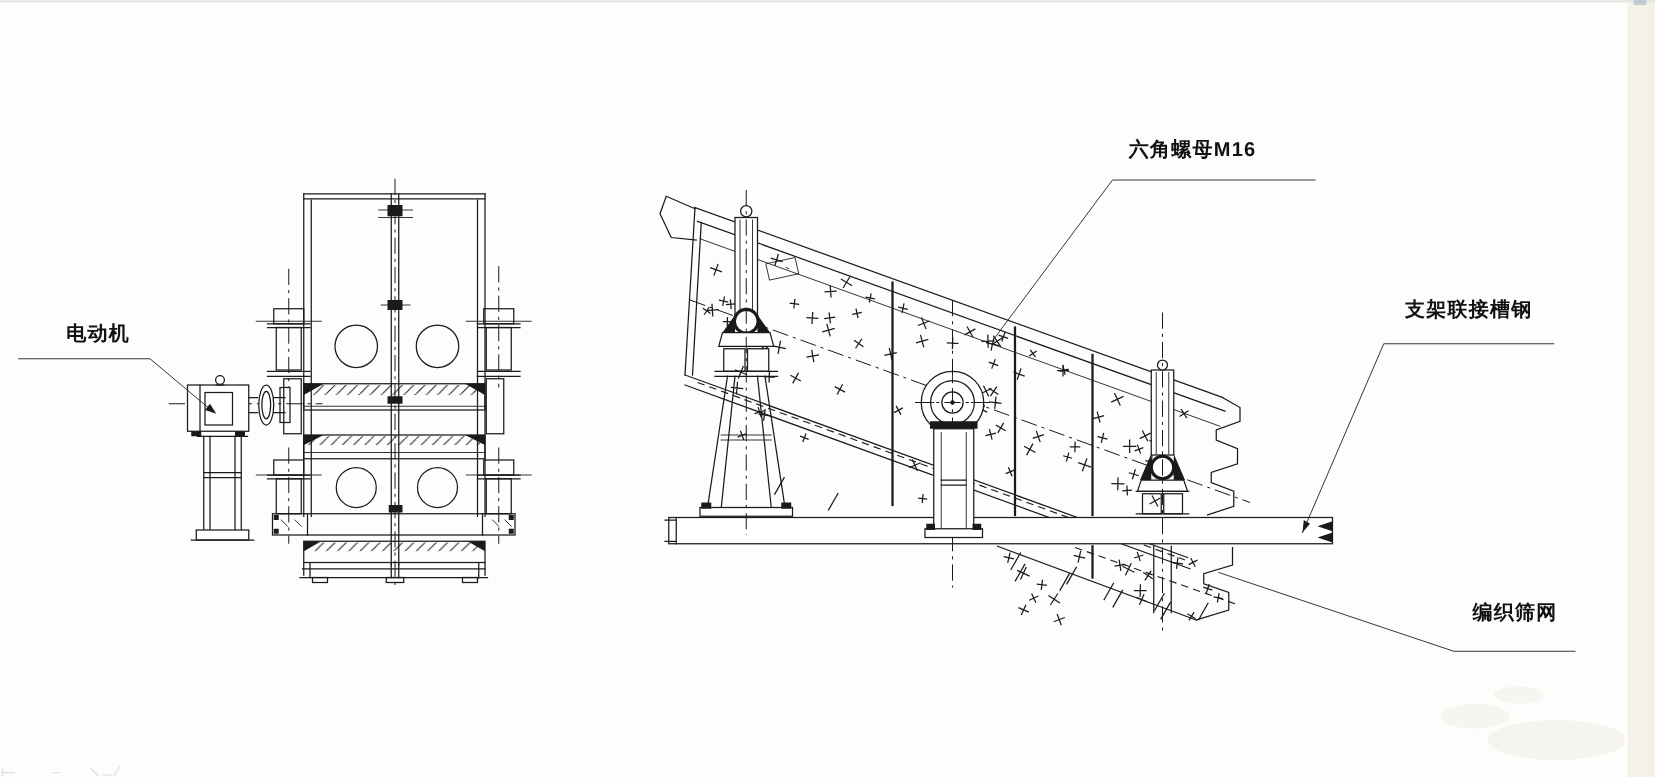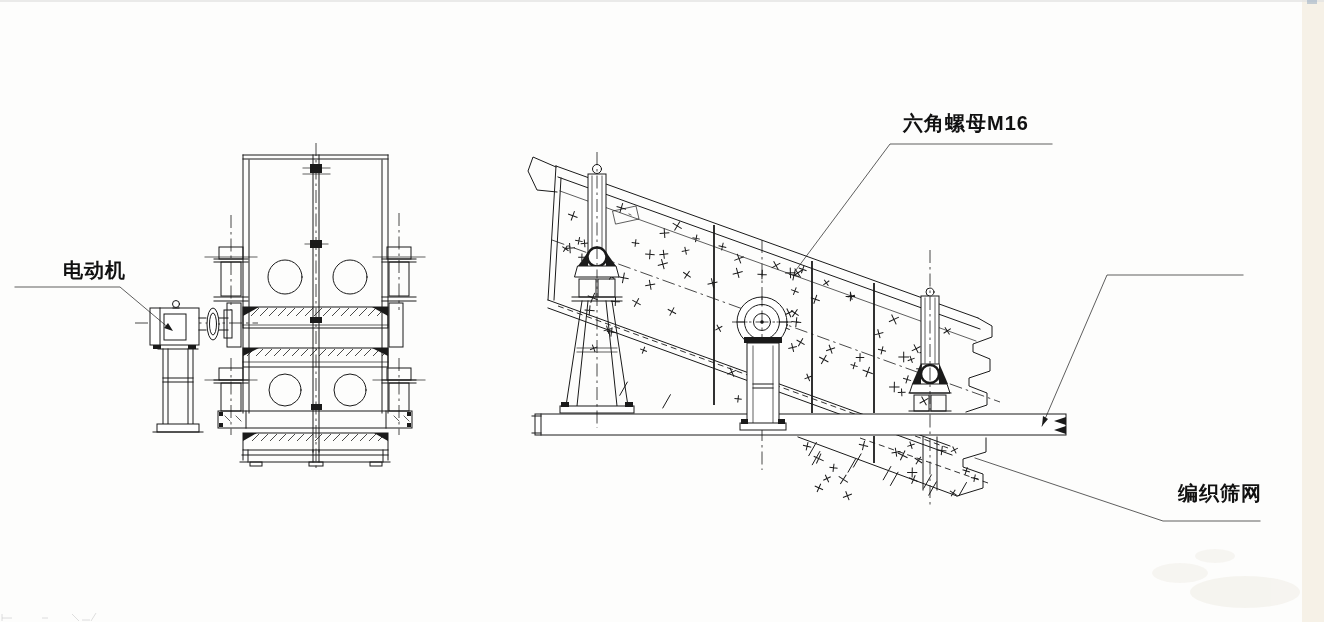--- a/index.html
+++ b/index.html
@@ -21,21 +21,21 @@
   .tn{stroke-width:.7;}
   .fw{fill:#fff;}
   .fk{fill:var(--ink);stroke:none;}
   .cl{stroke:var(--ink);stroke-width:.8;fill:none;stroke-dasharray:13 4 2.5 4;}
   .dsh{stroke:var(--ink);stroke-width:.9;fill:none;stroke-dasharray:6 4;}
   #plus-marks path,#slash-marks path{stroke:var(--ink);stroke-width:1;fill:none;}
   .lbl{
     position:absolute;
     color:#111;
     font-weight:700;
-    font-size:20px;
+    font-size:16px;
     letter-spacing:1px;
     white-space:nowrap;
     font-family:"Liberation Sans", sans-serif;
   }
 </style>
 </head>
 <body>
 
 <div class="canvas">
 
@@ -379,17 +379,18 @@
   <g>
     <path class="ln tn" d="M15,287 H120 L170,329"></path>
     <polygon class="fk" points="173,331 164,328 168,323"></polygon>
     <path class="ln tn" d="M1052,144 H890 L796,270"></path>
     <path class="ln tn" d="M1243,275 H1107 L1042,426"></path>
     <polygon class="fk" points="1042,426 1043,416 1048,419"></polygon>
     <path class="ln tn" d="M1260,521 H1163 L975,458"></path>
   </g>
 </svg>
 
-<div class="lbl" style="left:63px;top:257px;">电动机</div>
+<div class="lbl" style="left:53px;top:257px;">电动机</div>
 <div class="lbl" style="left:903px;top:110px;">六角螺母M16</div>
+<div class="lbl" style="left:1124px;top:238px;">支架联接槽钢</div>
 <div class="lbl" style="left:1178px;top:480px;font-family:Liberation Mono, monospace;">编织筛网</div>
 
 </div>
 
 </body></html>

